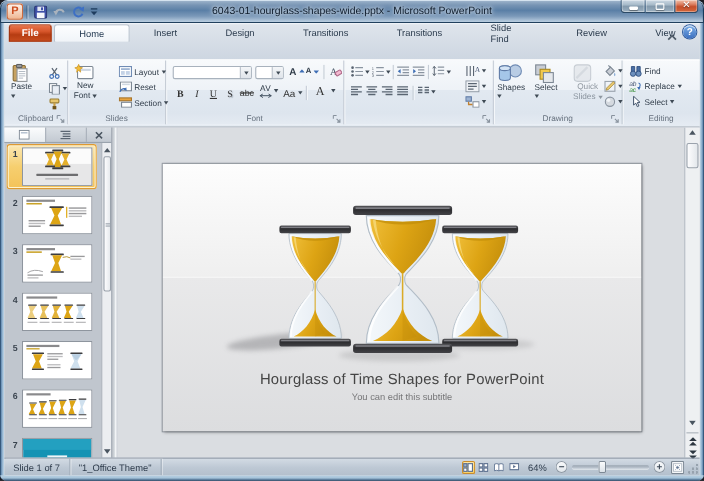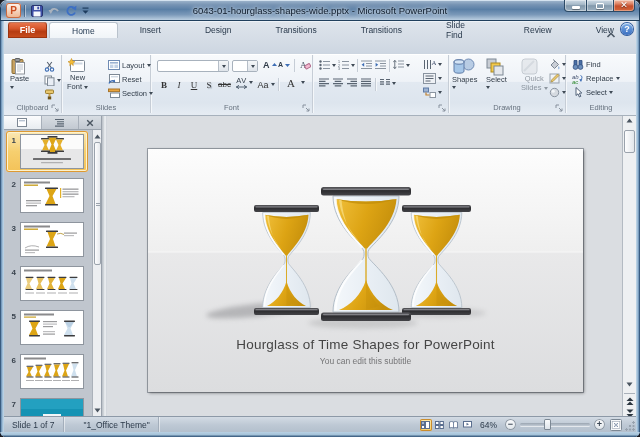--- a/index.html
+++ b/index.html
@@ -94,21 +94,21 @@
   .editor{position:relative;flex:1;background:#dadde1;min-width:0;}
   .slide{position:absolute;left:41px;top:33px;width:435px;height:243px;background:#fff;
     box-shadow:1px 1px 3px rgba(0,0,0,.45),0 0 0 1px #9aa0a8;}
   .slide svg{display:block;}
   .ed-scroll{position:relative;width:14px;flex:none;background:#eef0f2;border-left:1px solid #b3bac2;}
   .sbtn{position:absolute;left:1px;right:1px;display:flex;align-items:center;justify-content:center;}
   .ed-thumbv{position:absolute;left:1px;right:1px;top:14px;height:23px;border:1px solid #9aa2ac;border-radius:2px;
     background:linear-gradient(90deg,#fdfdfe,#e3e7eb);}
   
   .statusbar{height:16px;flex:none;background:linear-gradient(#d3dbe4,#bdc8d4 55%,#b4c0cd);
-    border-top:1px solid #8d99a7;display:flex;align-items:center;font-size:8.5px;color:#2c3a4a;position:relative;gap:12px;}
+    border-top:1px solid #8d99a7;display:flex;align-items:center;font-size:8.5px;color:#2c3a4a;position:relative;}
   .scell{padding:0 8px;height:100%;display:flex;align-items:center;border-right:1px solid #a3aebb;box-shadow:1px 0 0 rgba(255,255,255,.5);}
   .sright{position:absolute;right:14px;top:0;height:100%;display:flex;align-items:center;gap:2px;}
   .viewbtn{width:12px;height:12px;display:flex;align-items:center;justify-content:center;border-radius:2px;}
   .viewbtn.sel{background:linear-gradient(#fde9ab,#f7ce63);box-shadow:inset 0 0 0 1px #c98c2e;}
   .zoomtxt{margin:0 6px 0 4px;}
   .zbtn{width:11px;height:11px;border-radius:50%;background:linear-gradient(#fbfcfd,#dfe5ea);
     box-shadow:inset 0 0 0 1px #8e99a5;display:flex;align-items:center;justify-content:center;color:#3c4856;
     font-size:9px;line-height:1;font-weight:bold;}
   .ztrack{width:70px;height:3px;background:linear-gradient(#9aa5b1,#c3ccd6);border-radius:2px;margin:0 2px;position:relative;box-shadow:0 1px 0 rgba(255,255,255,.6);}
   .zthumb{position:absolute;top:-4px;width:7px;height:11px;background:linear-gradient(#fdfefe,#d9e0e7);

